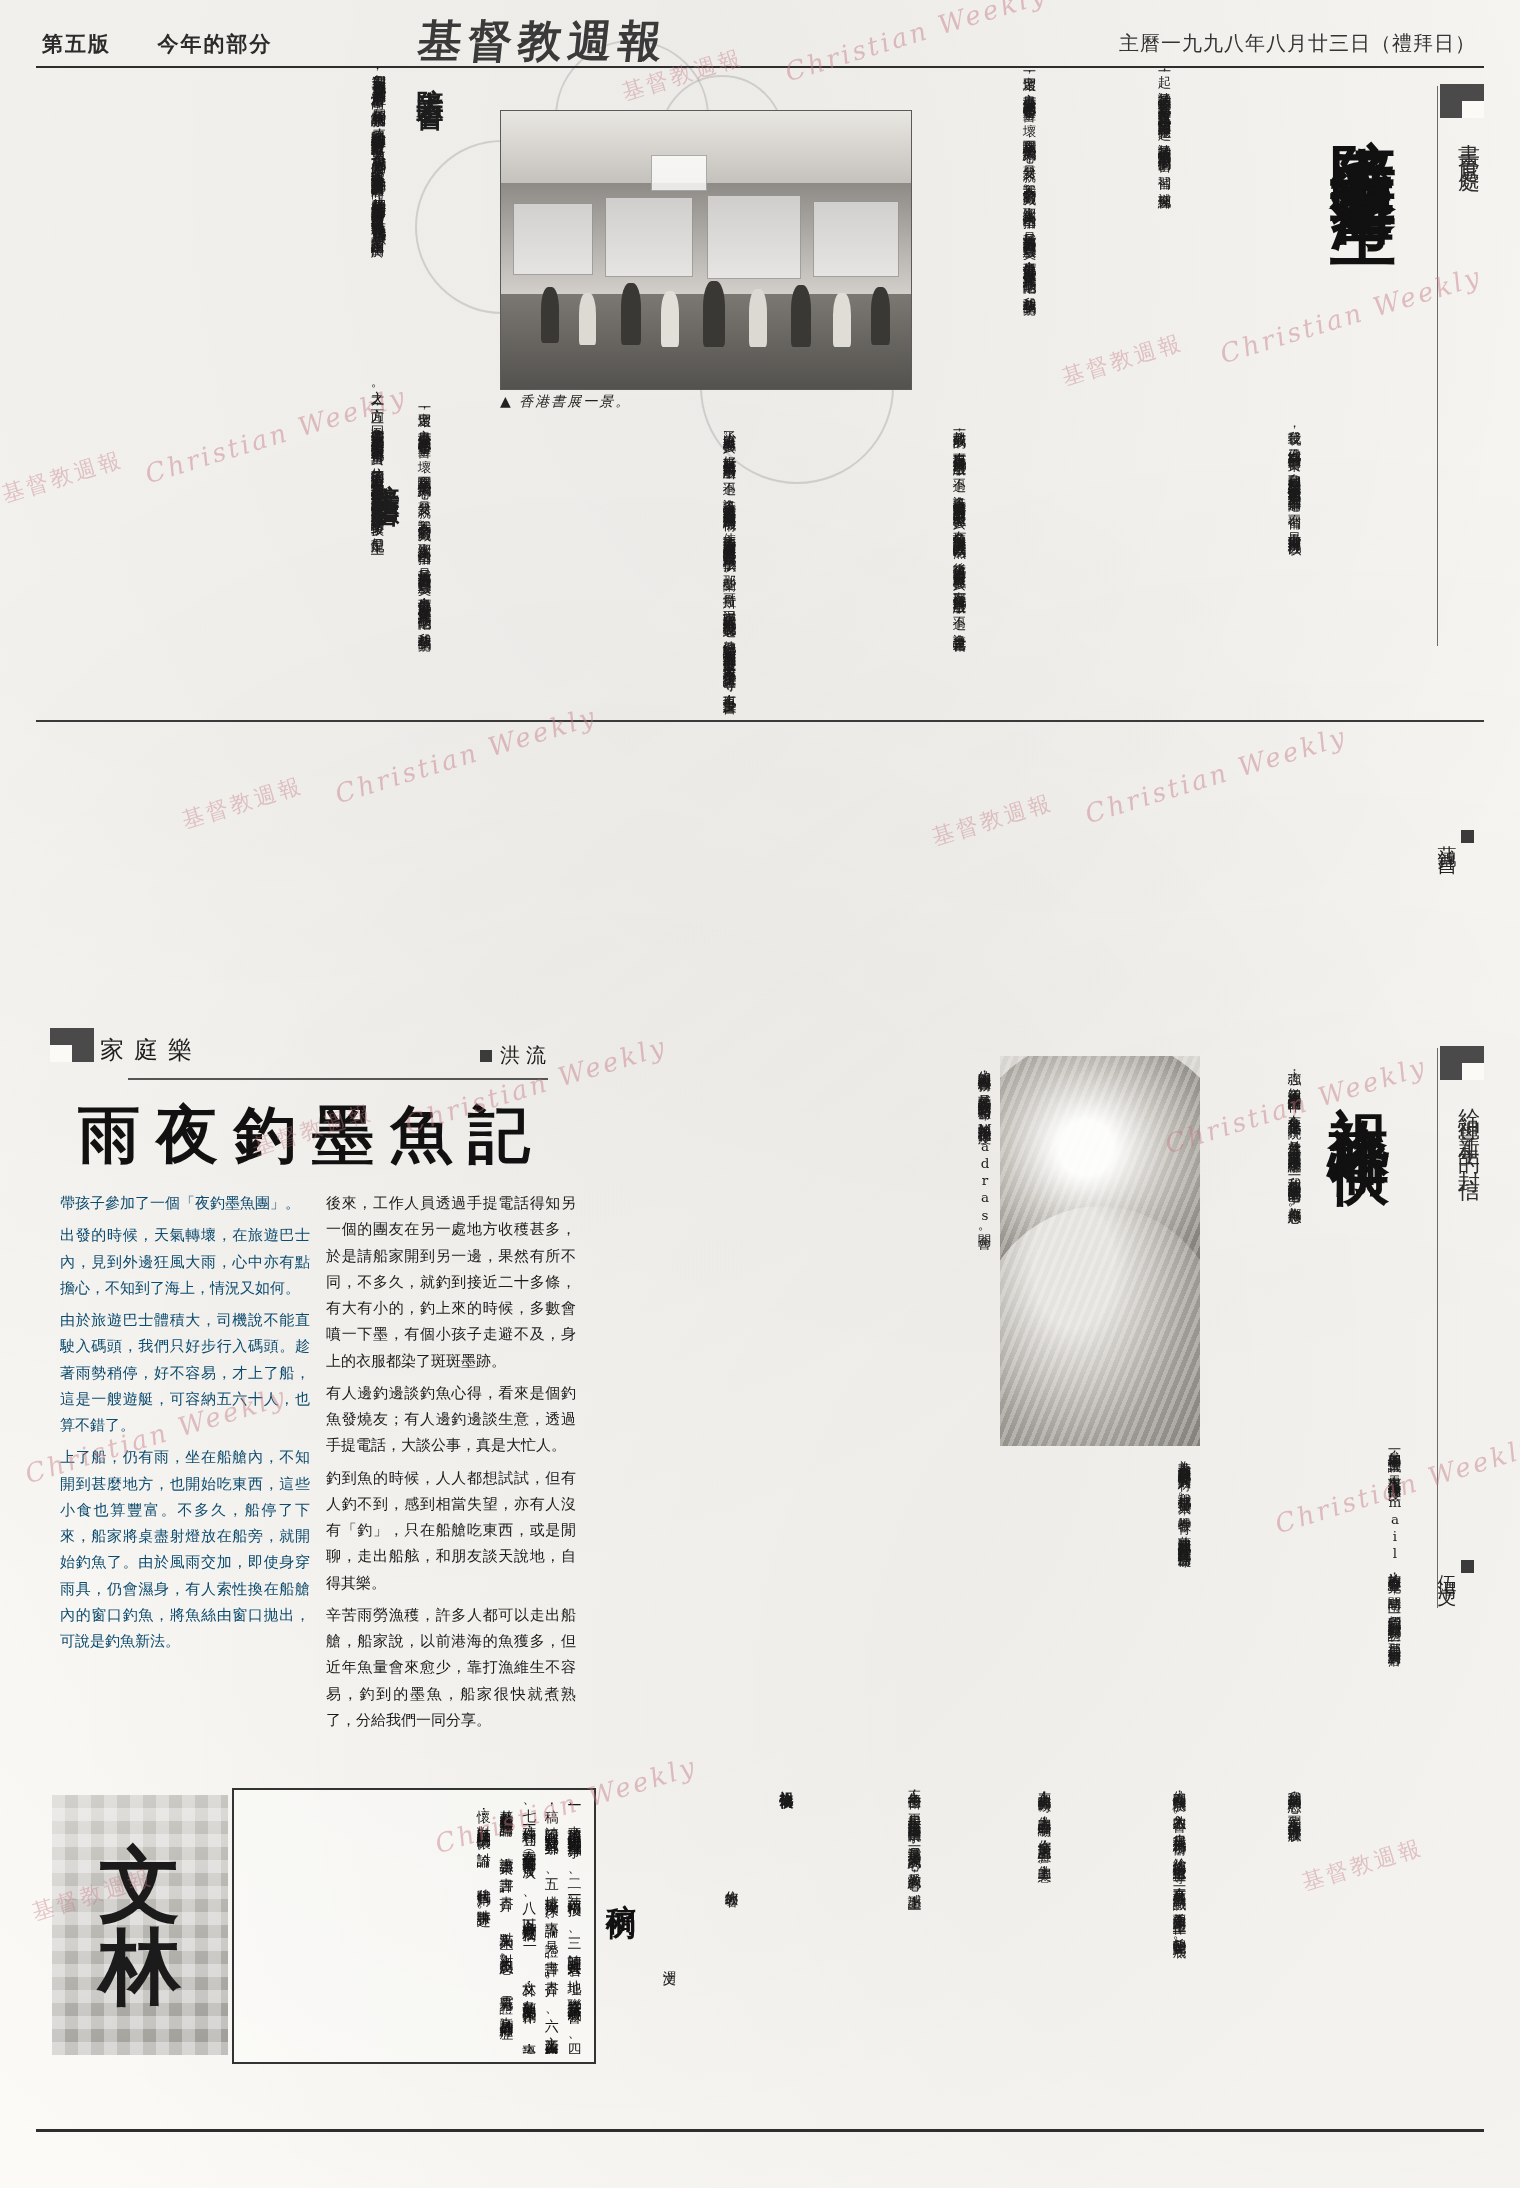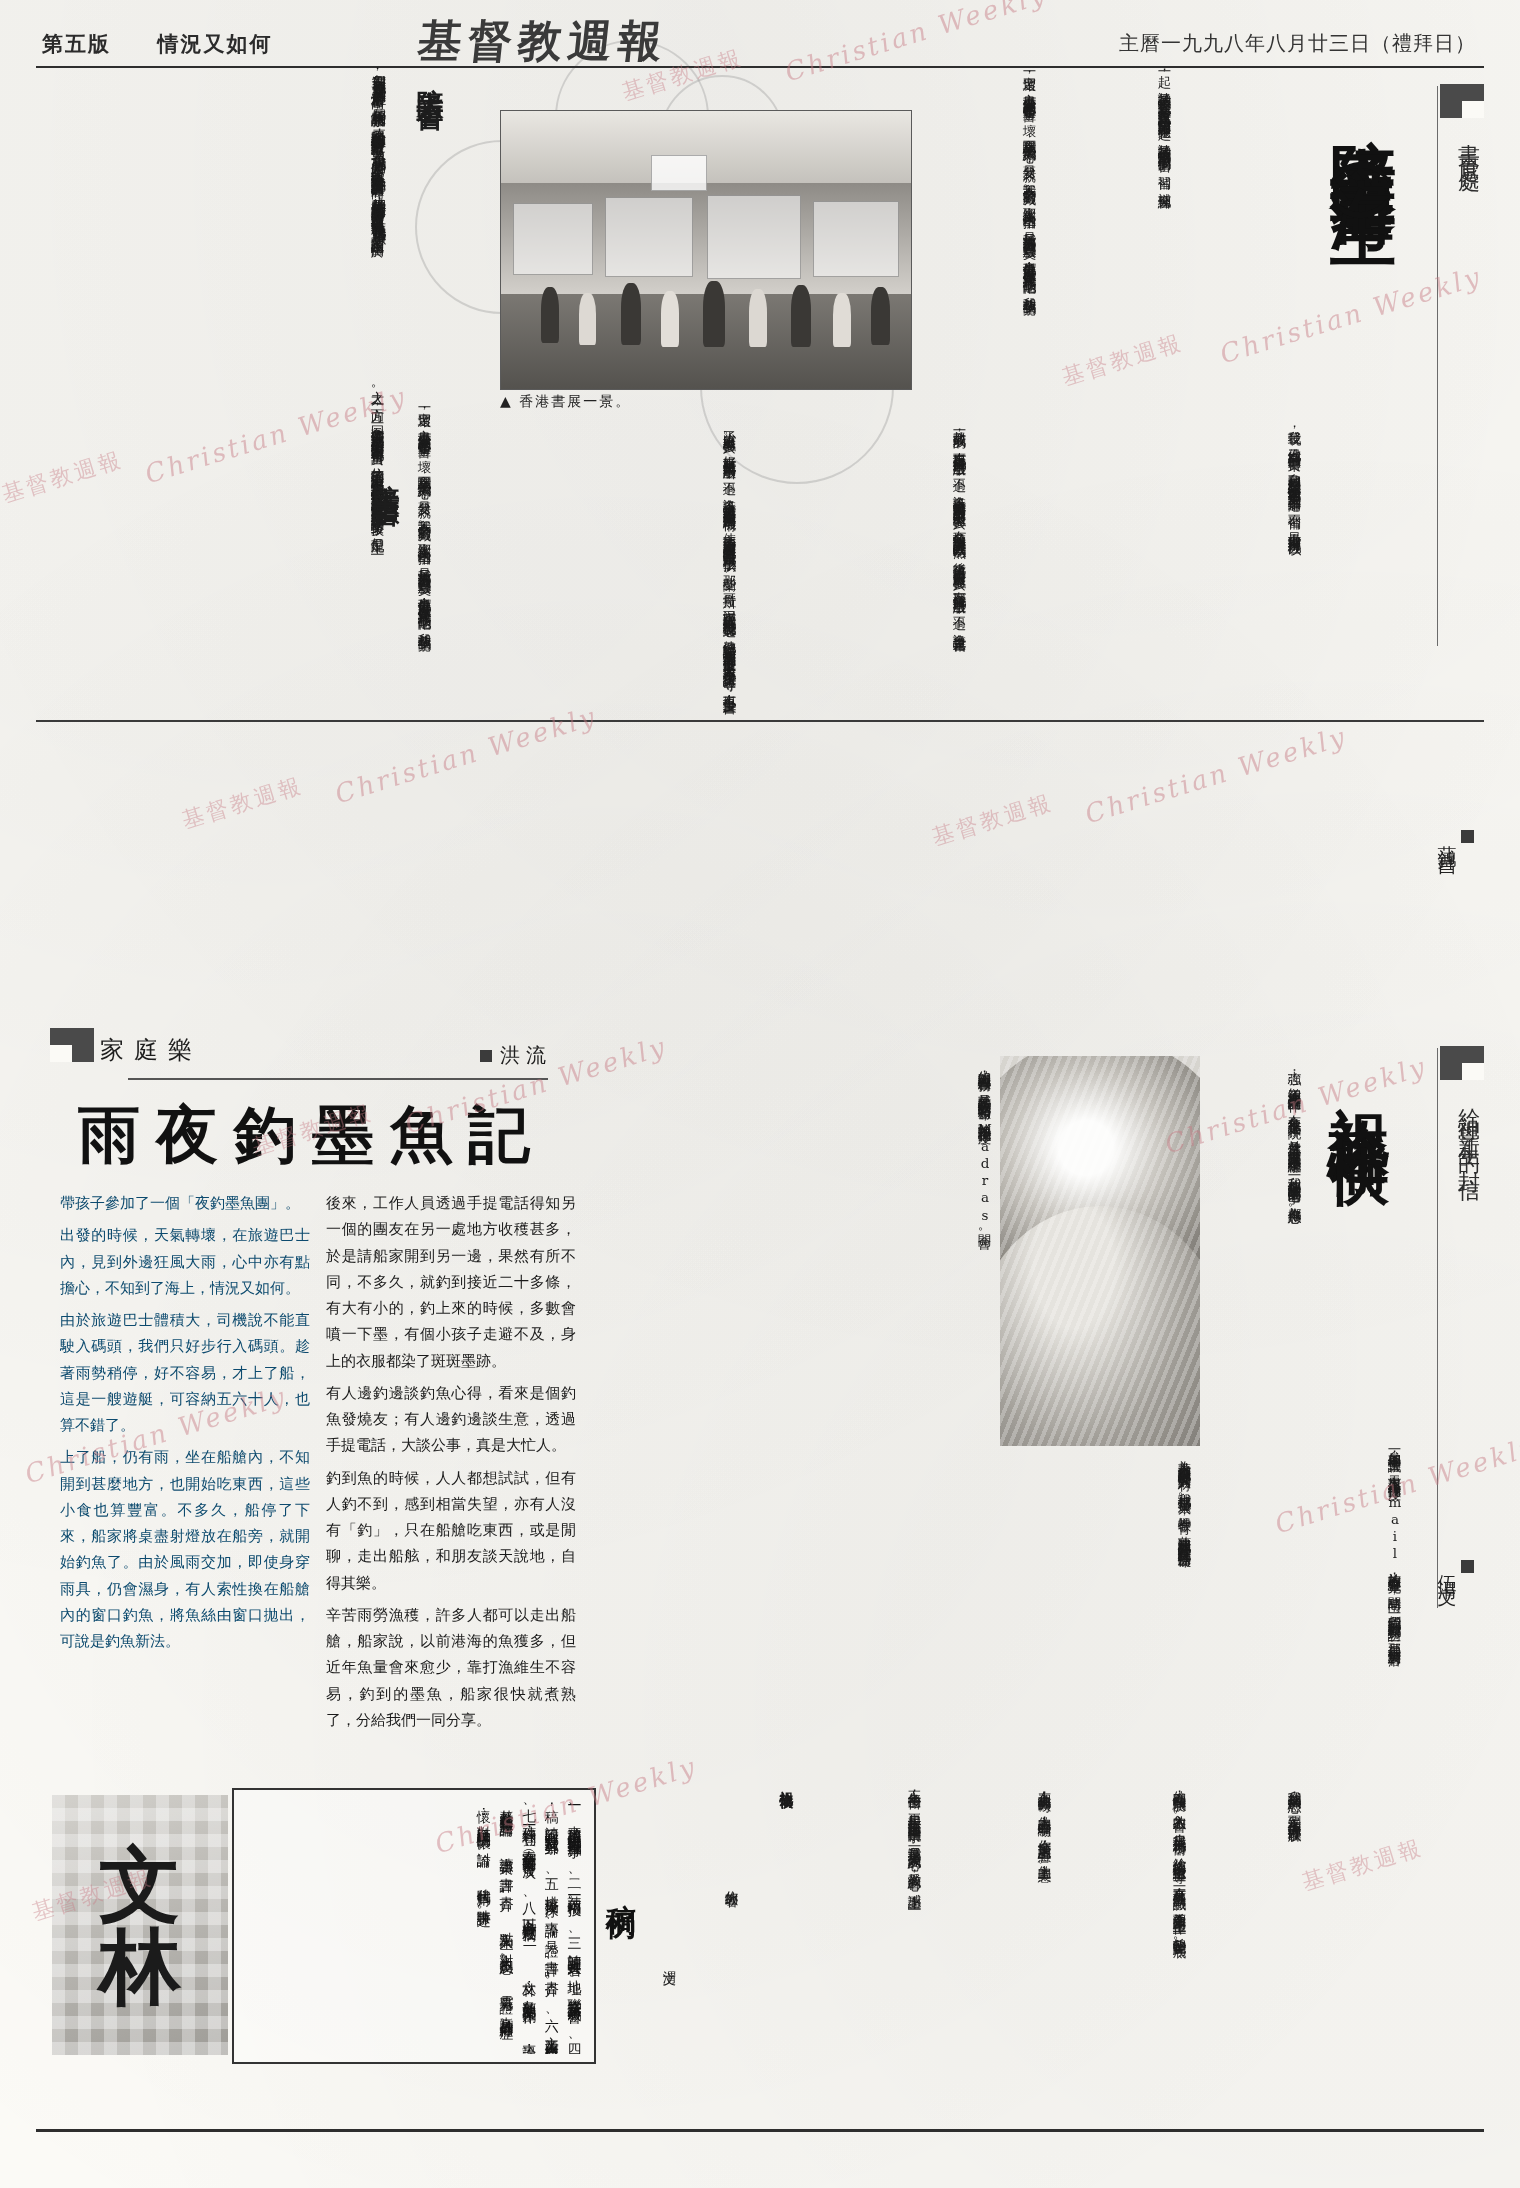--- a/index.html
+++ b/index.html
@@ -102,21 +102,21 @@
   .ph-sky{position:absolute;left:0;top:0;width:100%;height:30%;
     background:linear-gradient(180deg,#e9e7e2,#bfbcb6);}
   .ph-hall{position:absolute;left:0;top:26%;width:100%;height:42%;
     background:linear-gradient(180deg,#8e8b86,#d6d3ce);}
   .ph-floor{position:absolute;left:0;bottom:0;width:100%;height:34%;
     background:linear-gradient(180deg,#7b7873,#54524e);}
   .ph-booth{position:absolute;background:rgba(255,255,255,.55);border:1px solid rgba(60,60,60,.4);}
   .ph-person{position:absolute;background:#3a3835;border-radius:40% 40% 10% 10%;}
   #photo-cap{
     position:absolute;left:500px;top:393px;width:410px;
-    font-size:14px;letter-spacing:2px;color:#222;z-index:5;
+    font-size:14px;letter-spacing:2px;color:#222;z-index:5;font-style:italic;
   }
   
   #rule-mid{
     position:absolute;left:36px;top:720px;width:1448px;height:2px;background:#3a3a3a;z-index:3;
   }
   
   #headline-2{
     position:absolute;left:78px;top:1093px;
     font-size:62px;font-weight:bold;letter-spacing:16px;
     font-family:"DejaVu Sans","Liberation Sans",sans-serif;
@@ -186,21 +186,21 @@
 
   <div class="wm-ring" style="left:555px;top:40px;width:150px;height:150px;"></div>
   <div class="wm-ring" style="left:660px;top:75px;width:120px;height:120px;"></div>
   <div class="wm-ring" style="left:700px;top:290px;width:190px;height:190px;"></div>
   <div class="wm-ring" style="left:415px;top:140px;width:170px;height:170px;"></div>
 
   <div id="masthead">
     <div id="issue-line">
       <span>第五版</span>
       &nbsp;&nbsp;&nbsp;
-      <span>情況又如何</span>
+      <span>今年的部分</span>
     </div>
     <div id="paper-title">基督教週報</div>
     <div id="date-line">主曆一九九八年八月廿三日（禮拜日）</div>
   </div>
   <div id="rule-top"></div>
 
   <div class="corner-mark" style="right:36px;top:84px;"></div>
   <div class="sec-rail" style="right:82px;top:86px;height:560px;"></div>
   <div class="kicker vert" style="right:36px;top:126px;height:230px;">書香處處</div>
 

